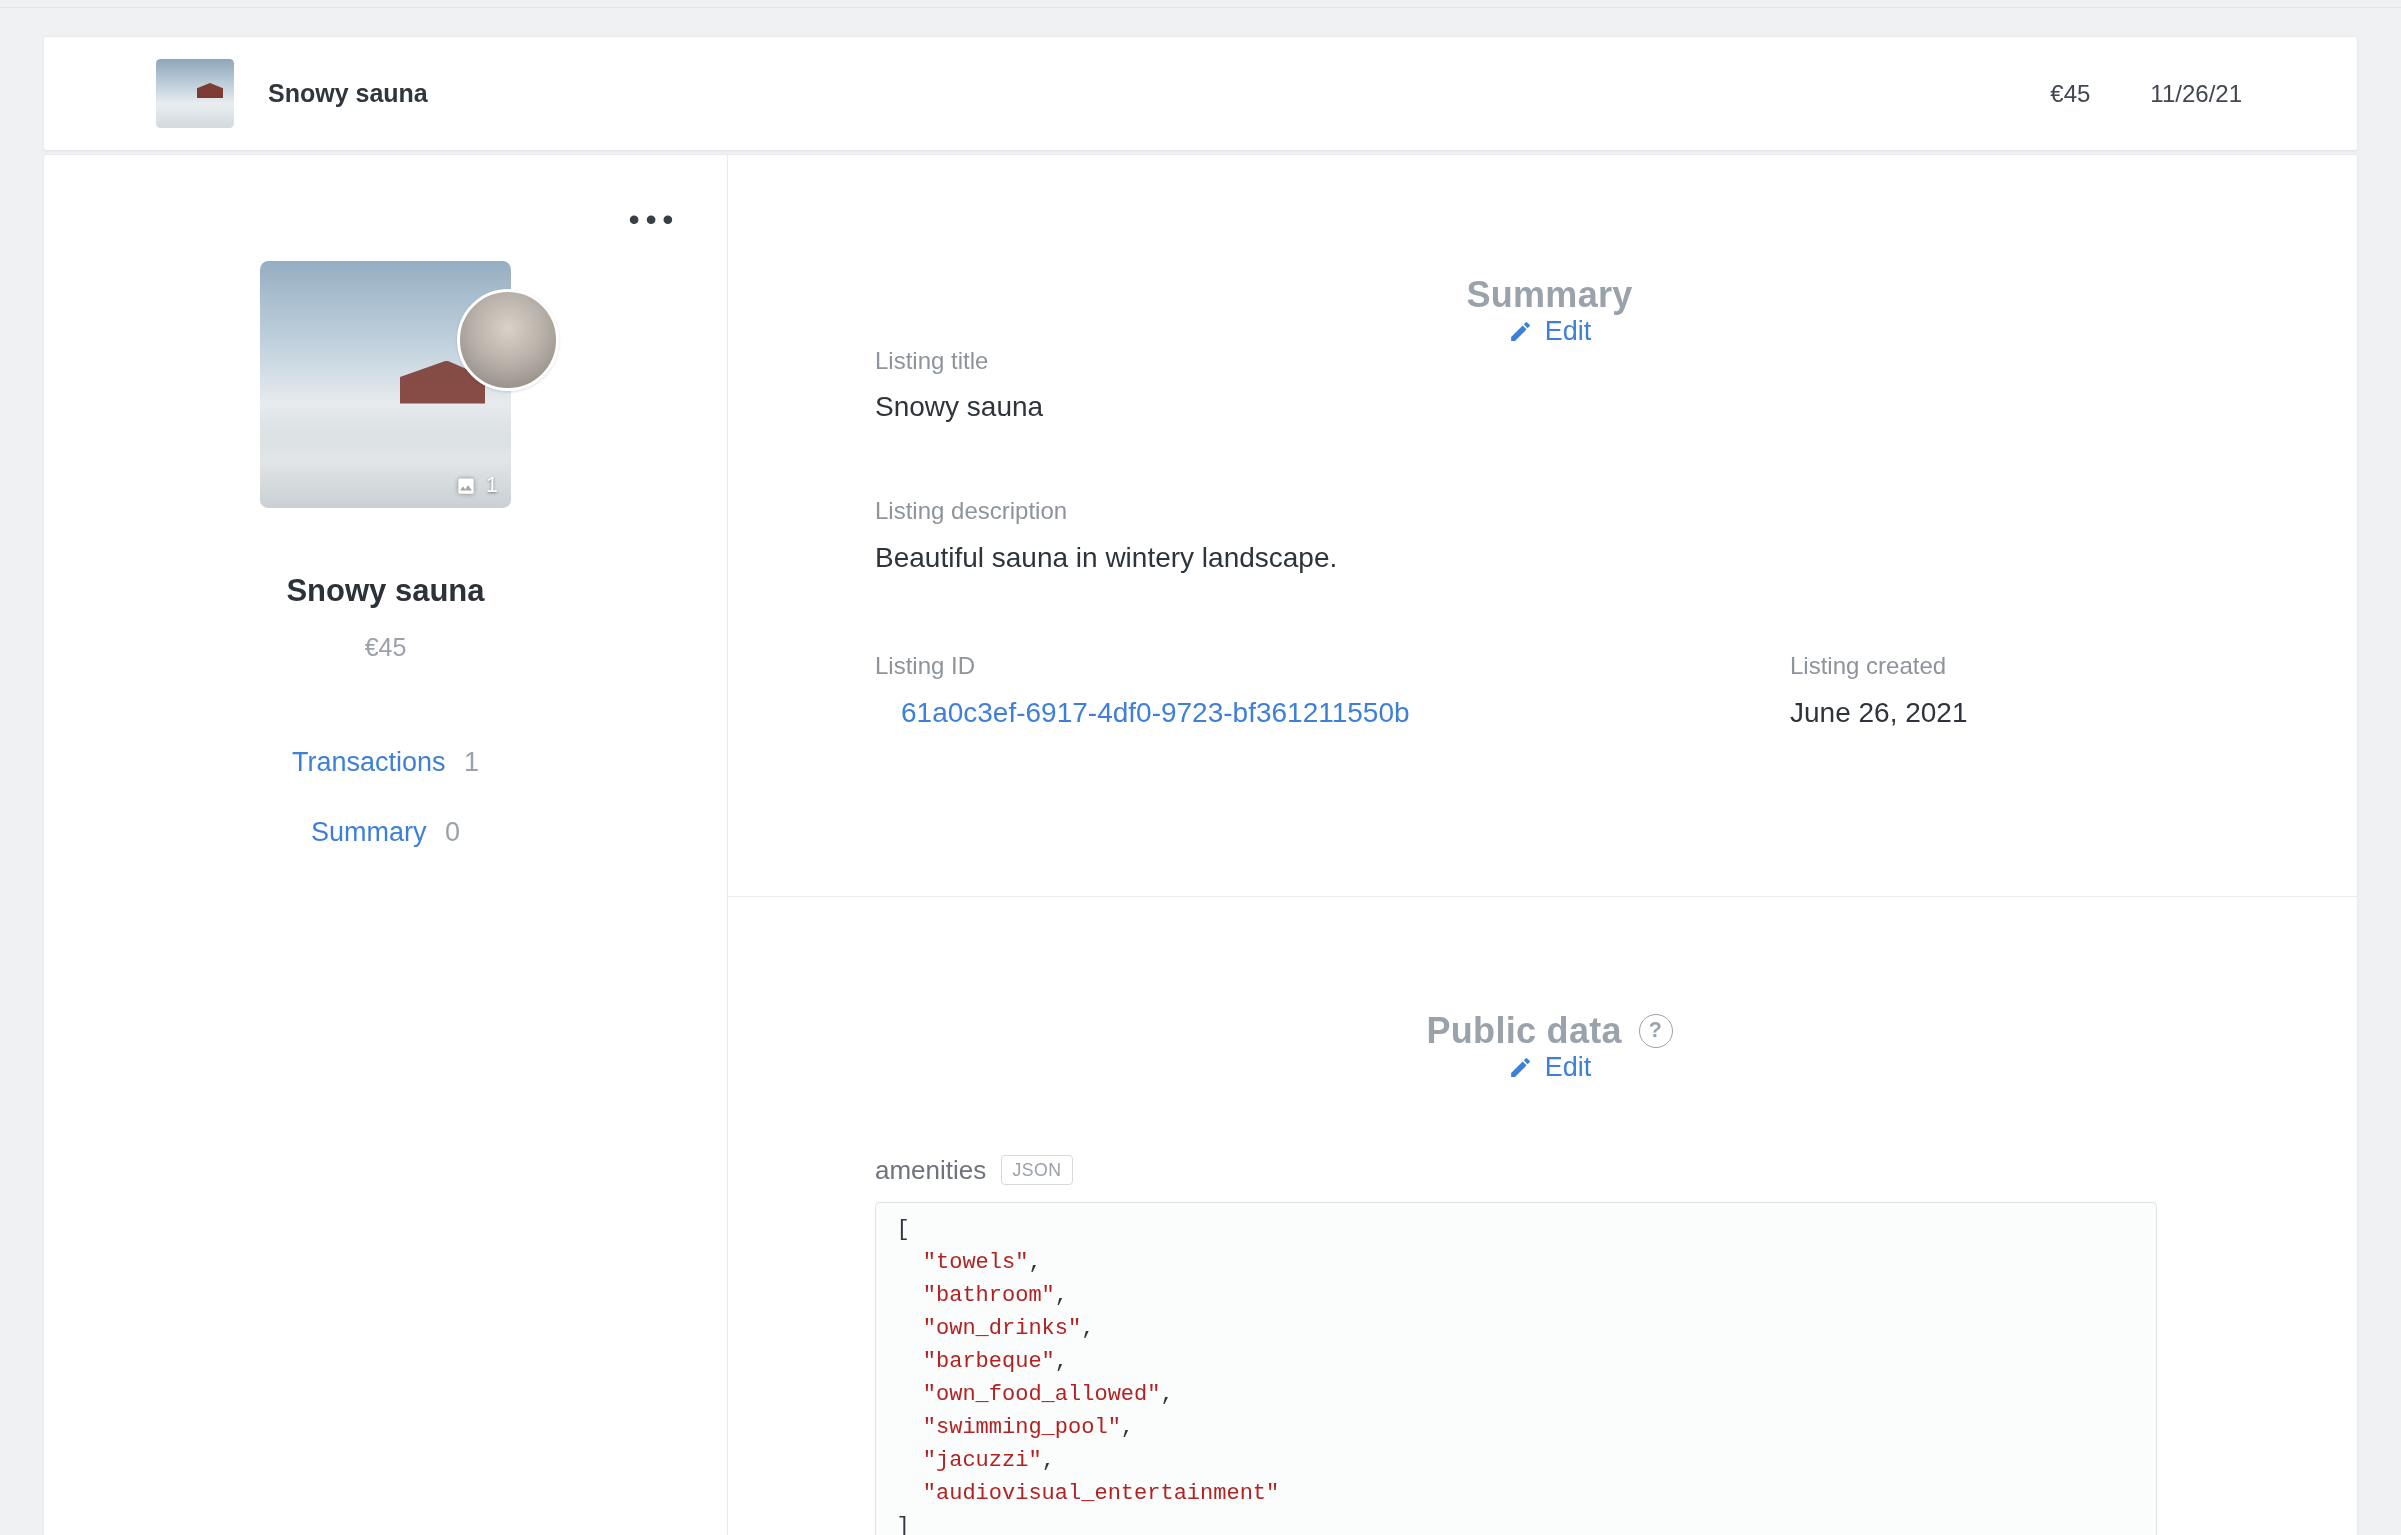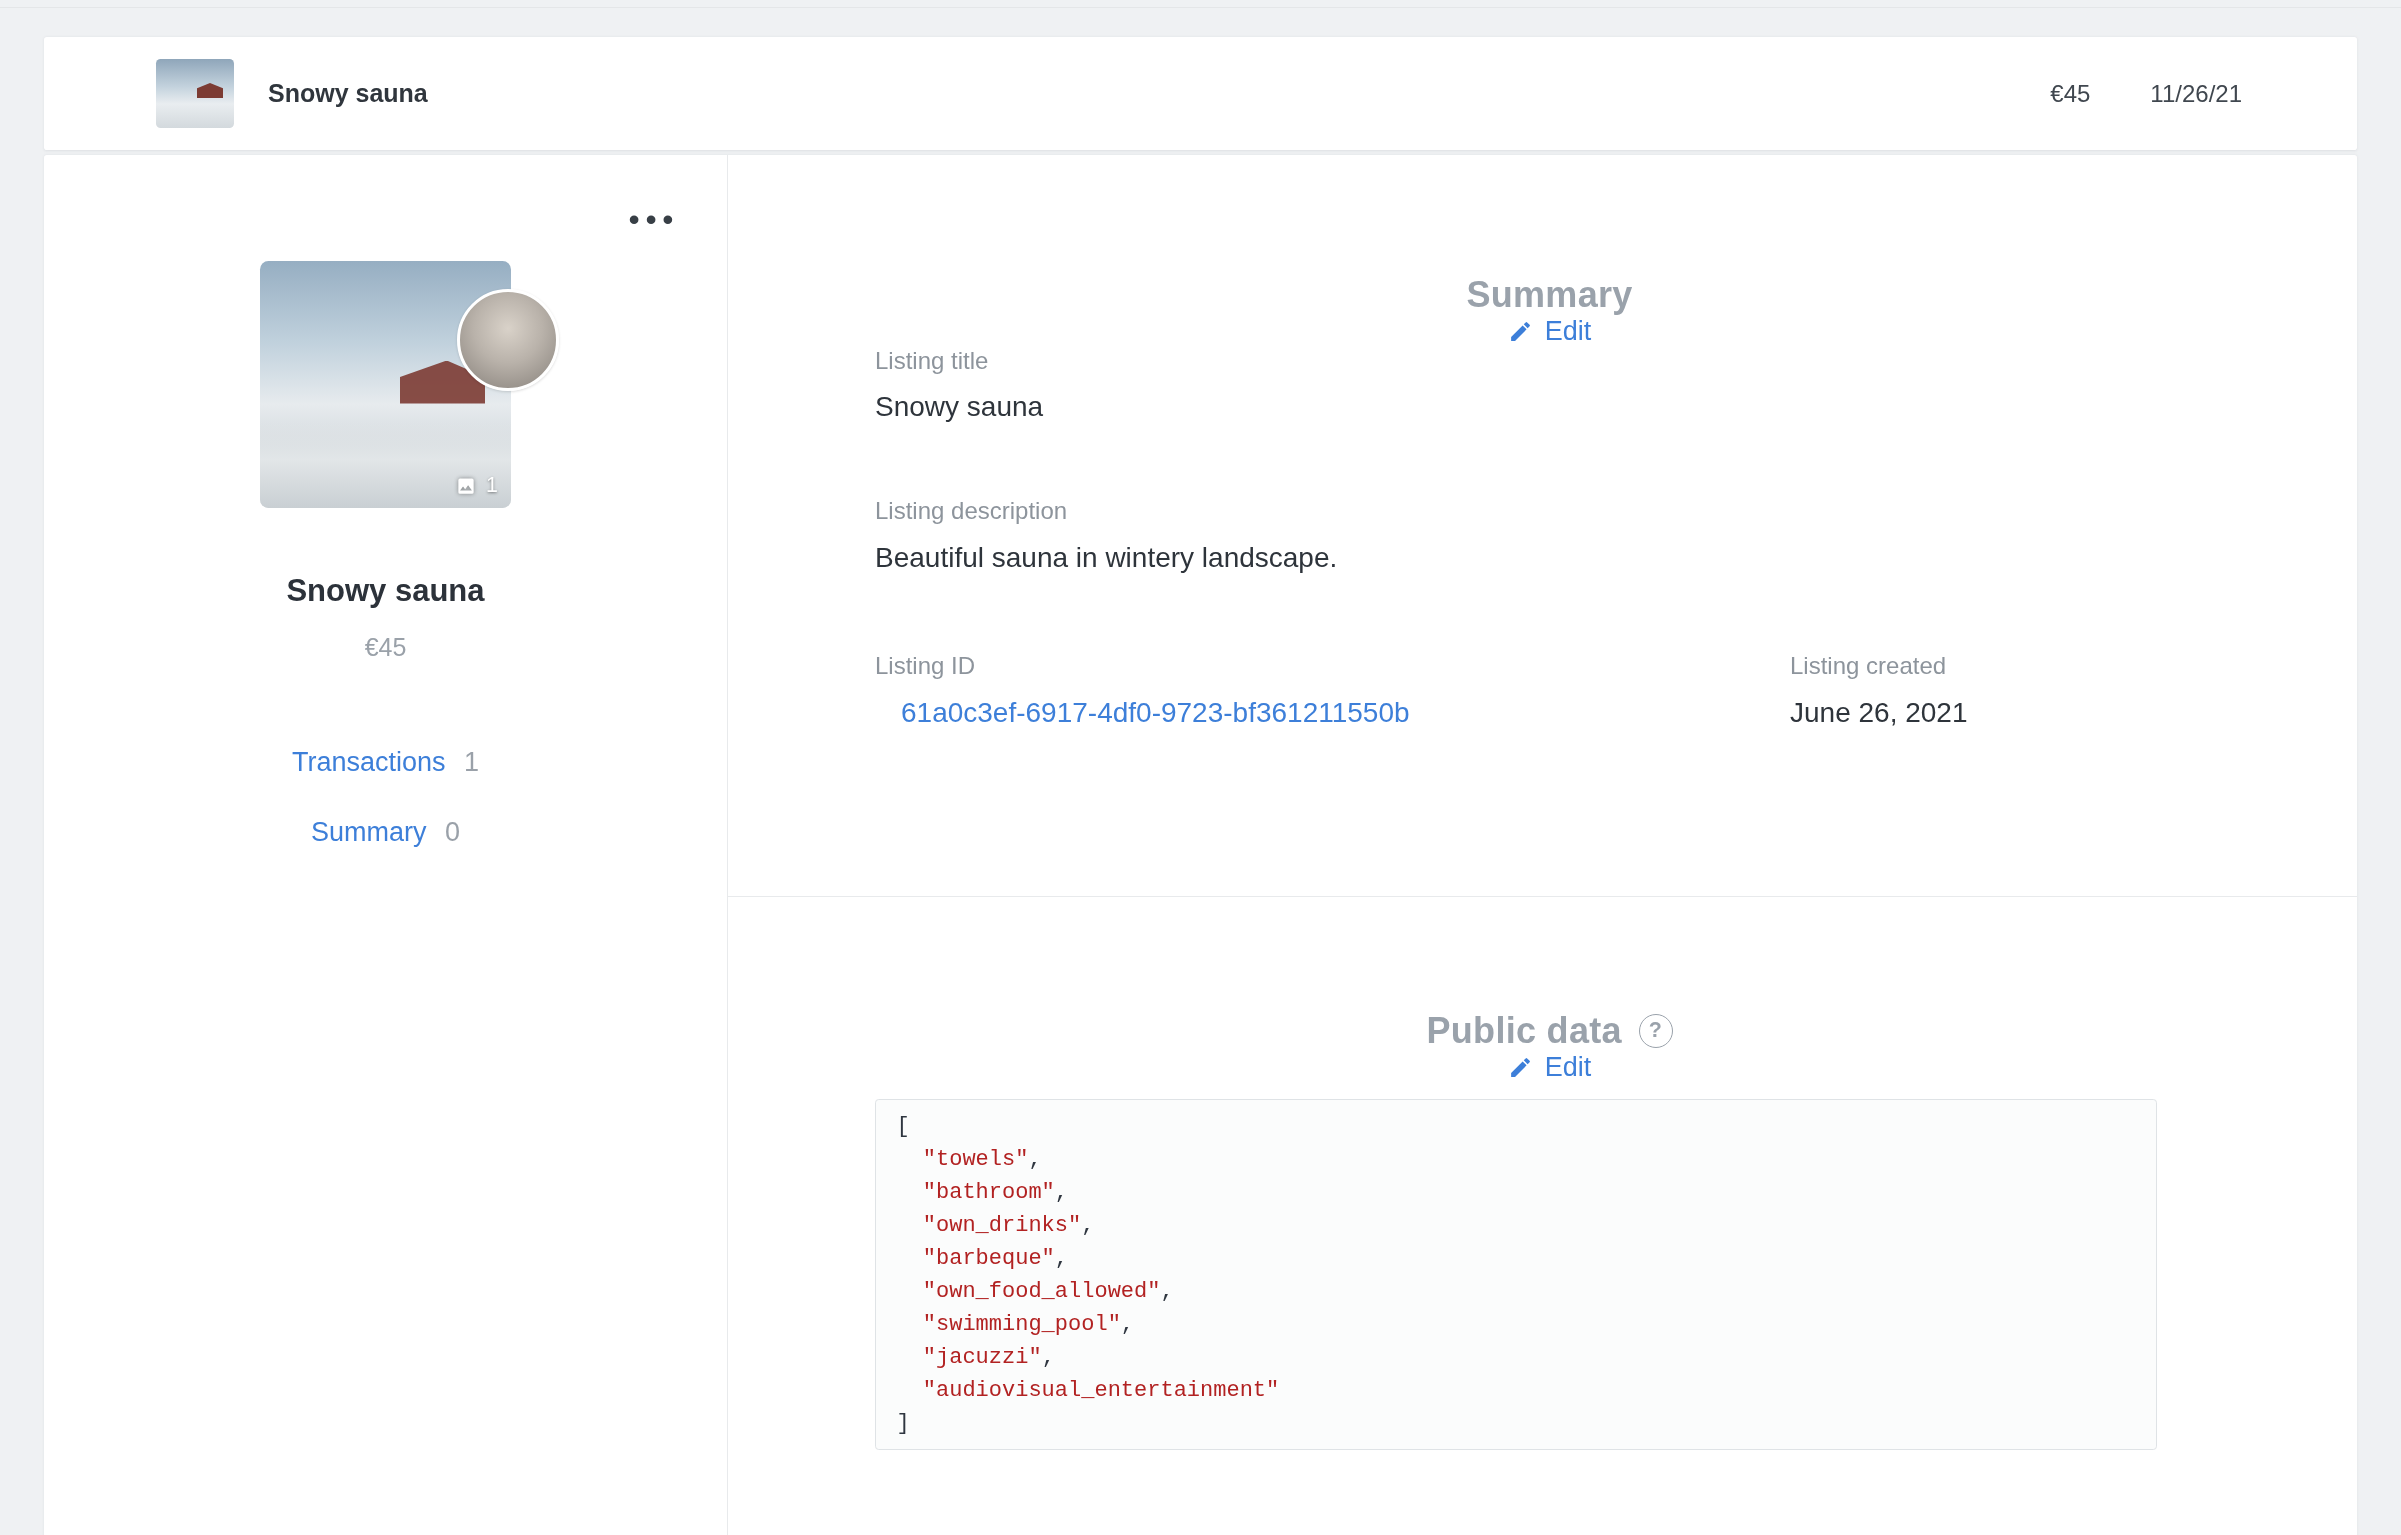--- a/index.html
+++ b/index.html
@@ -285,20 +285,24 @@
             <span class="help">?</span>
           </h2>
           <a class="edit-link">
             <svg viewBox="0 0 24 24">
                 <path d="M3 17.25V21h3.75L17.81 9.94l-3.75-3.75L3 17.25zM20.71 7.04a1 1 0 0 0 0-1.41l-2.34-2.34a1 1 0 0 0-1.41 0l-1.83 1.83 3.75 3.75 1.83-1.83z"></path>
               </svg>
             <span>Edit</span>
           </a>
         </div>
 
+        <div class="attr-label-row">
+          <span class="attr-label">amenities</span>
+          <span class="json-badge">JSON</span>
+        </div>
 
         <pre class="code-block" id="json-code"><span>[
 </span><span>  </span><span class="code-string">"towels"</span><span>,
 </span><span>  </span><span class="code-string">"bathroom"</span><span>,
 </span><span>  </span><span class="code-string">"own_drinks"</span><span>,
 </span><span>  </span><span class="code-string">"barbeque"</span><span>,
 </span><span>  </span><span class="code-string">"own_food_allowed"</span><span>,
 </span><span>  </span><span class="code-string">"swimming_pool"</span><span>,
 </span><span>  </span><span class="code-string">"jacuzzi"</span><span>,
 </span><span>  </span><span class="code-string">"audiovisual_entertainment"</span><span>

